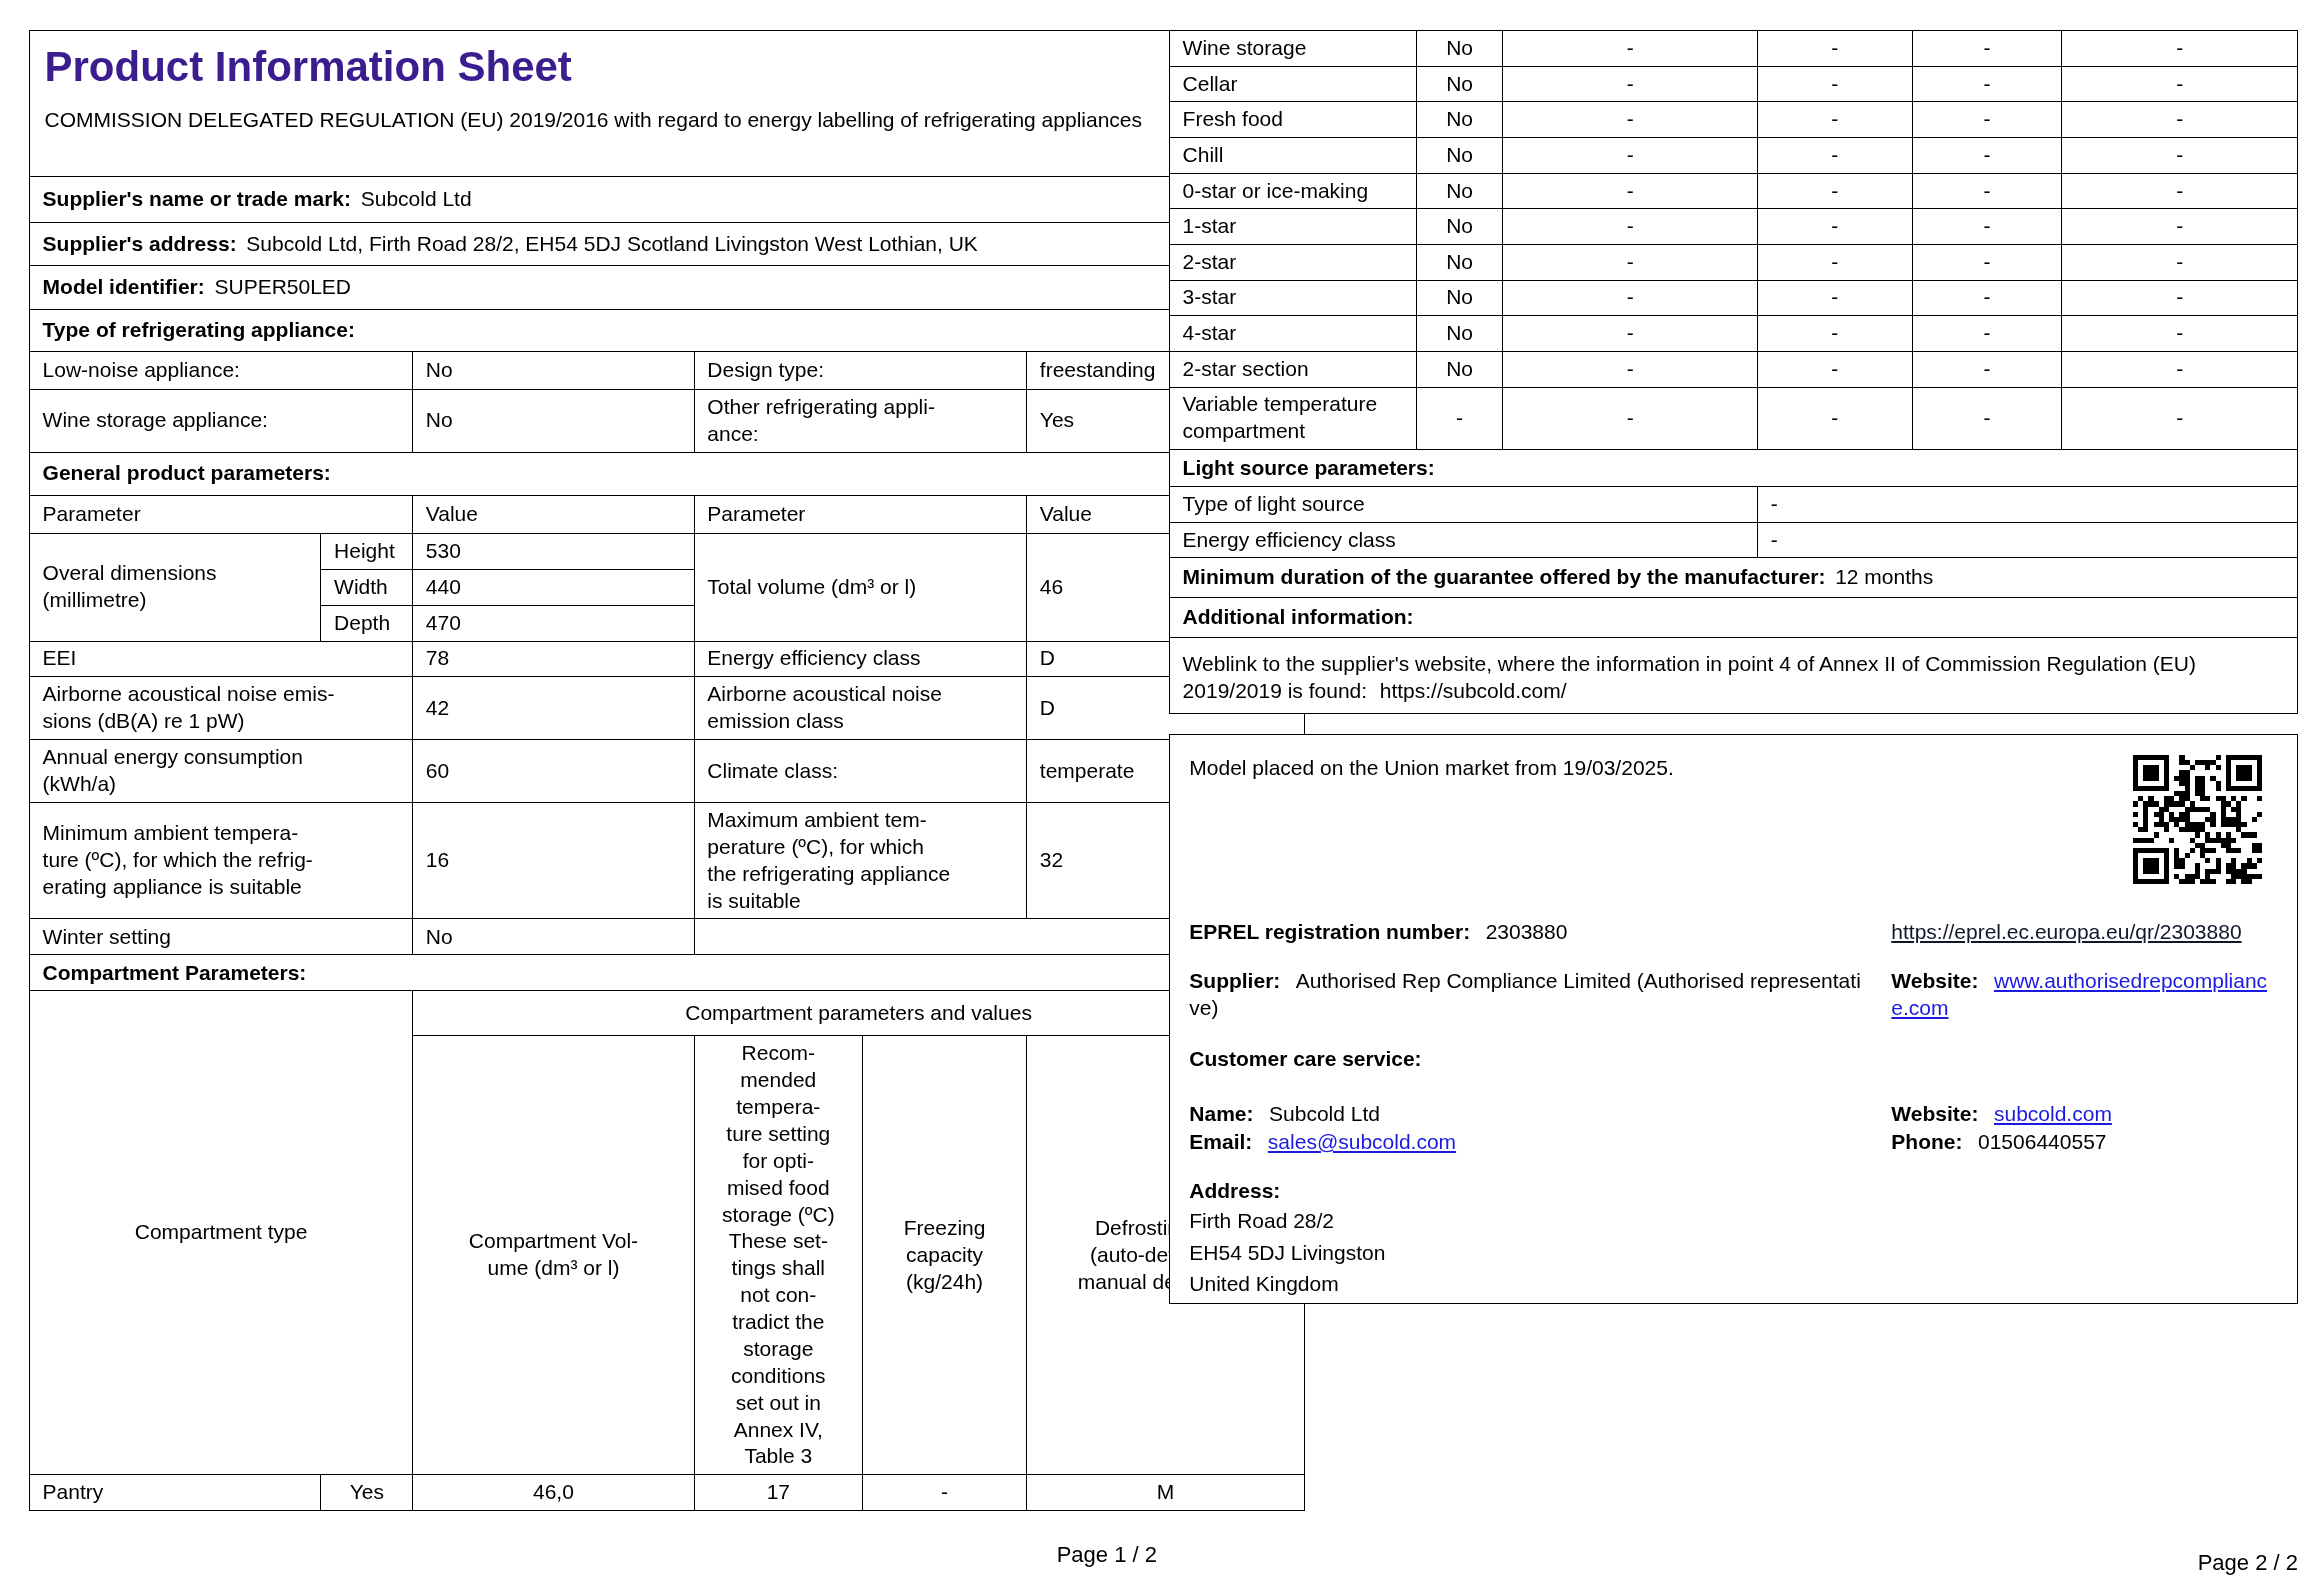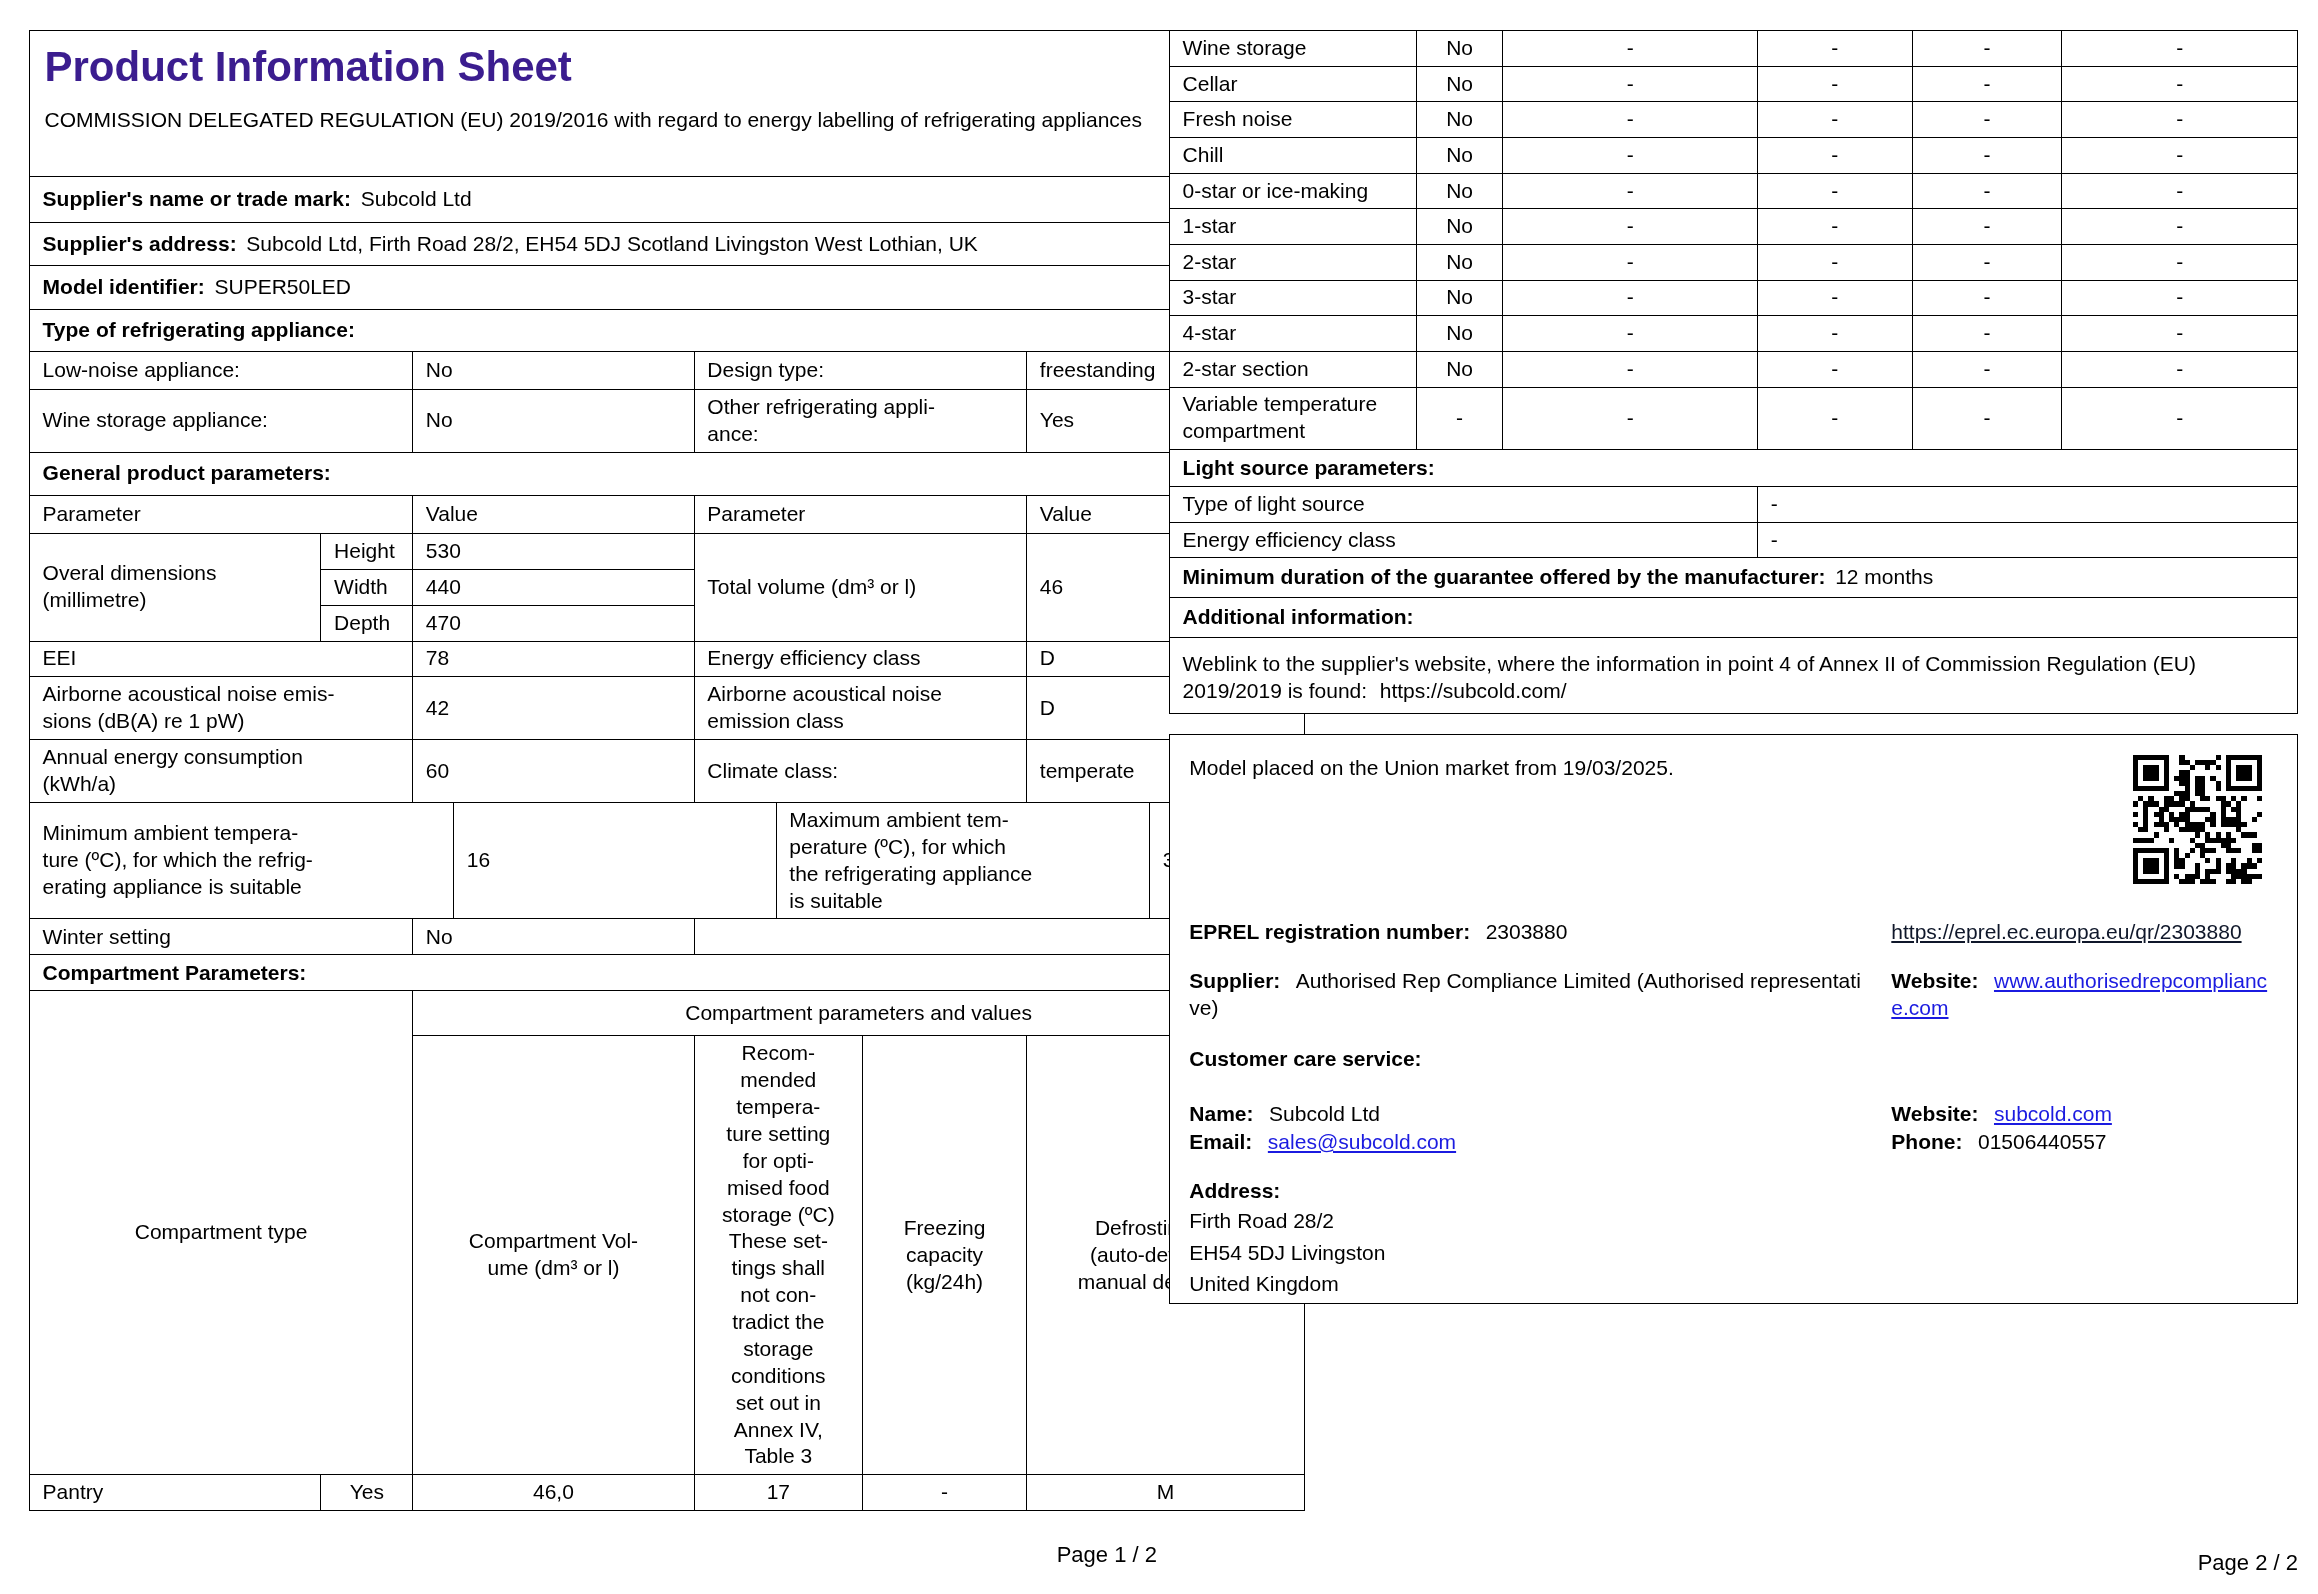--- a/index.html
+++ b/index.html
@@ -121,21 +121,21 @@
   </div>
 
   <div class="row" style="min-height:63px;grid-template-columns:30% 22.1% 26.1% 21.8%;">
     <div class="c">Annual energy consumption
 (kWh/a)</div>
     <div class="c bl">60</div>
     <div class="c bl">Climate class:</div>
     <div class="c bl">temperate</div>
   </div>
 
-  <div class="row" style="min-height:116px;grid-template-columns:30% 22.1% 26.1% 21.8%;gap:41px;">
+  <div class="row" style="min-height:116px;grid-template-columns:30% 22.1% 26.1% 21.8%;">
     <div class="c">Minimum ambient tempera-
 ture (ºC), for which the refrig-
 erating appliance is suitable</div>
     <div class="c bl">16</div>
     <div class="c bl">Maximum ambient tem-
 perature (ºC), for which
 the refrigerating appliance
 is suitable</div>
     <div class="c bl">32</div>
   </div>
@@ -204,21 +204,21 @@
   </div>
   <div class="row" style="min-height:34px;grid-template-columns:21.8% 7.7% 22.6% 13.7% 13.3% 20.9%;">
     <div class="c">Cellar</div>
     <div class="c bl ctr">No</div>
     <div class="c bl ctr">-</div>
     <div class="c bl ctr">-</div>
     <div class="c bl ctr">-</div>
     <div class="c bl ctr">-</div>
   </div>
   <div class="row" style="min-height:34px;grid-template-columns:21.8% 7.7% 22.6% 13.7% 13.3% 20.9%;">
-    <div class="c">Fresh noise</div>
+    <div class="c">Fresh food</div>
     <div class="c bl ctr">No</div>
     <div class="c bl ctr">-</div>
     <div class="c bl ctr">-</div>
     <div class="c bl ctr">-</div>
     <div class="c bl ctr">-</div>
   </div>
   <div class="row" style="min-height:34px;grid-template-columns:21.8% 7.7% 22.6% 13.7% 13.3% 20.9%;">
     <div class="c">Chill</div>
     <div class="c bl ctr">No</div>
     <div class="c bl ctr">-</div>

